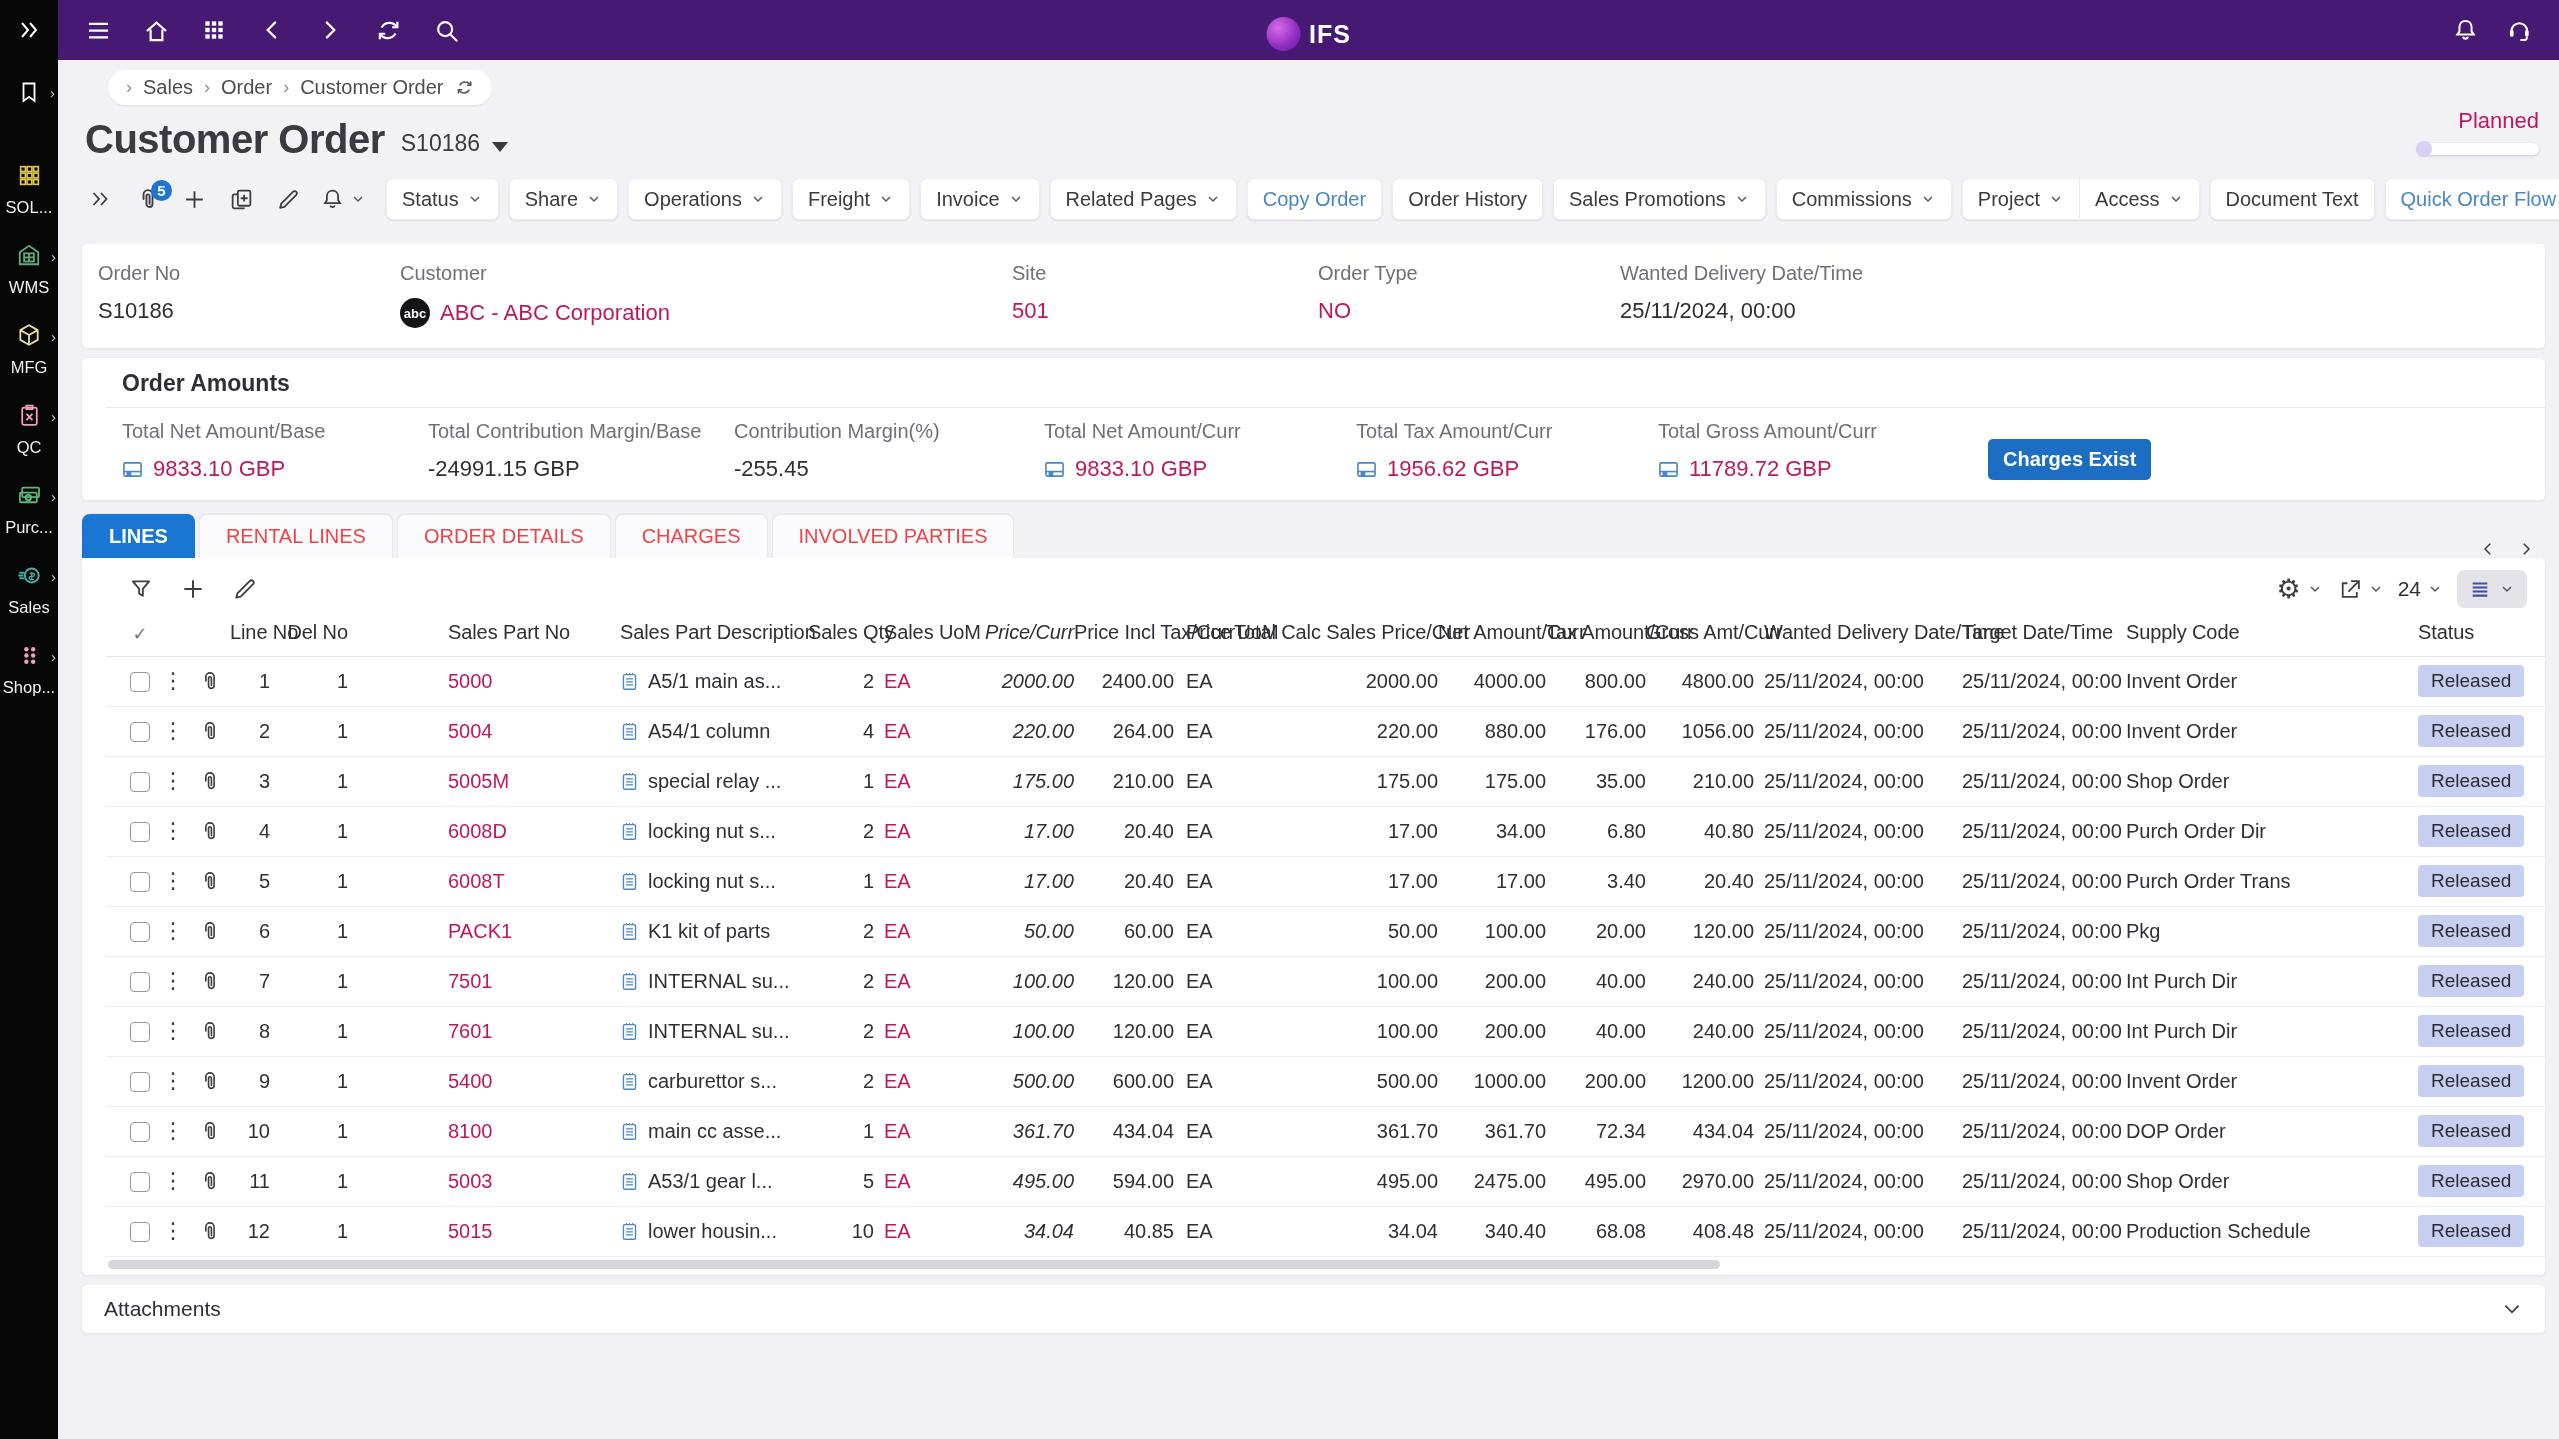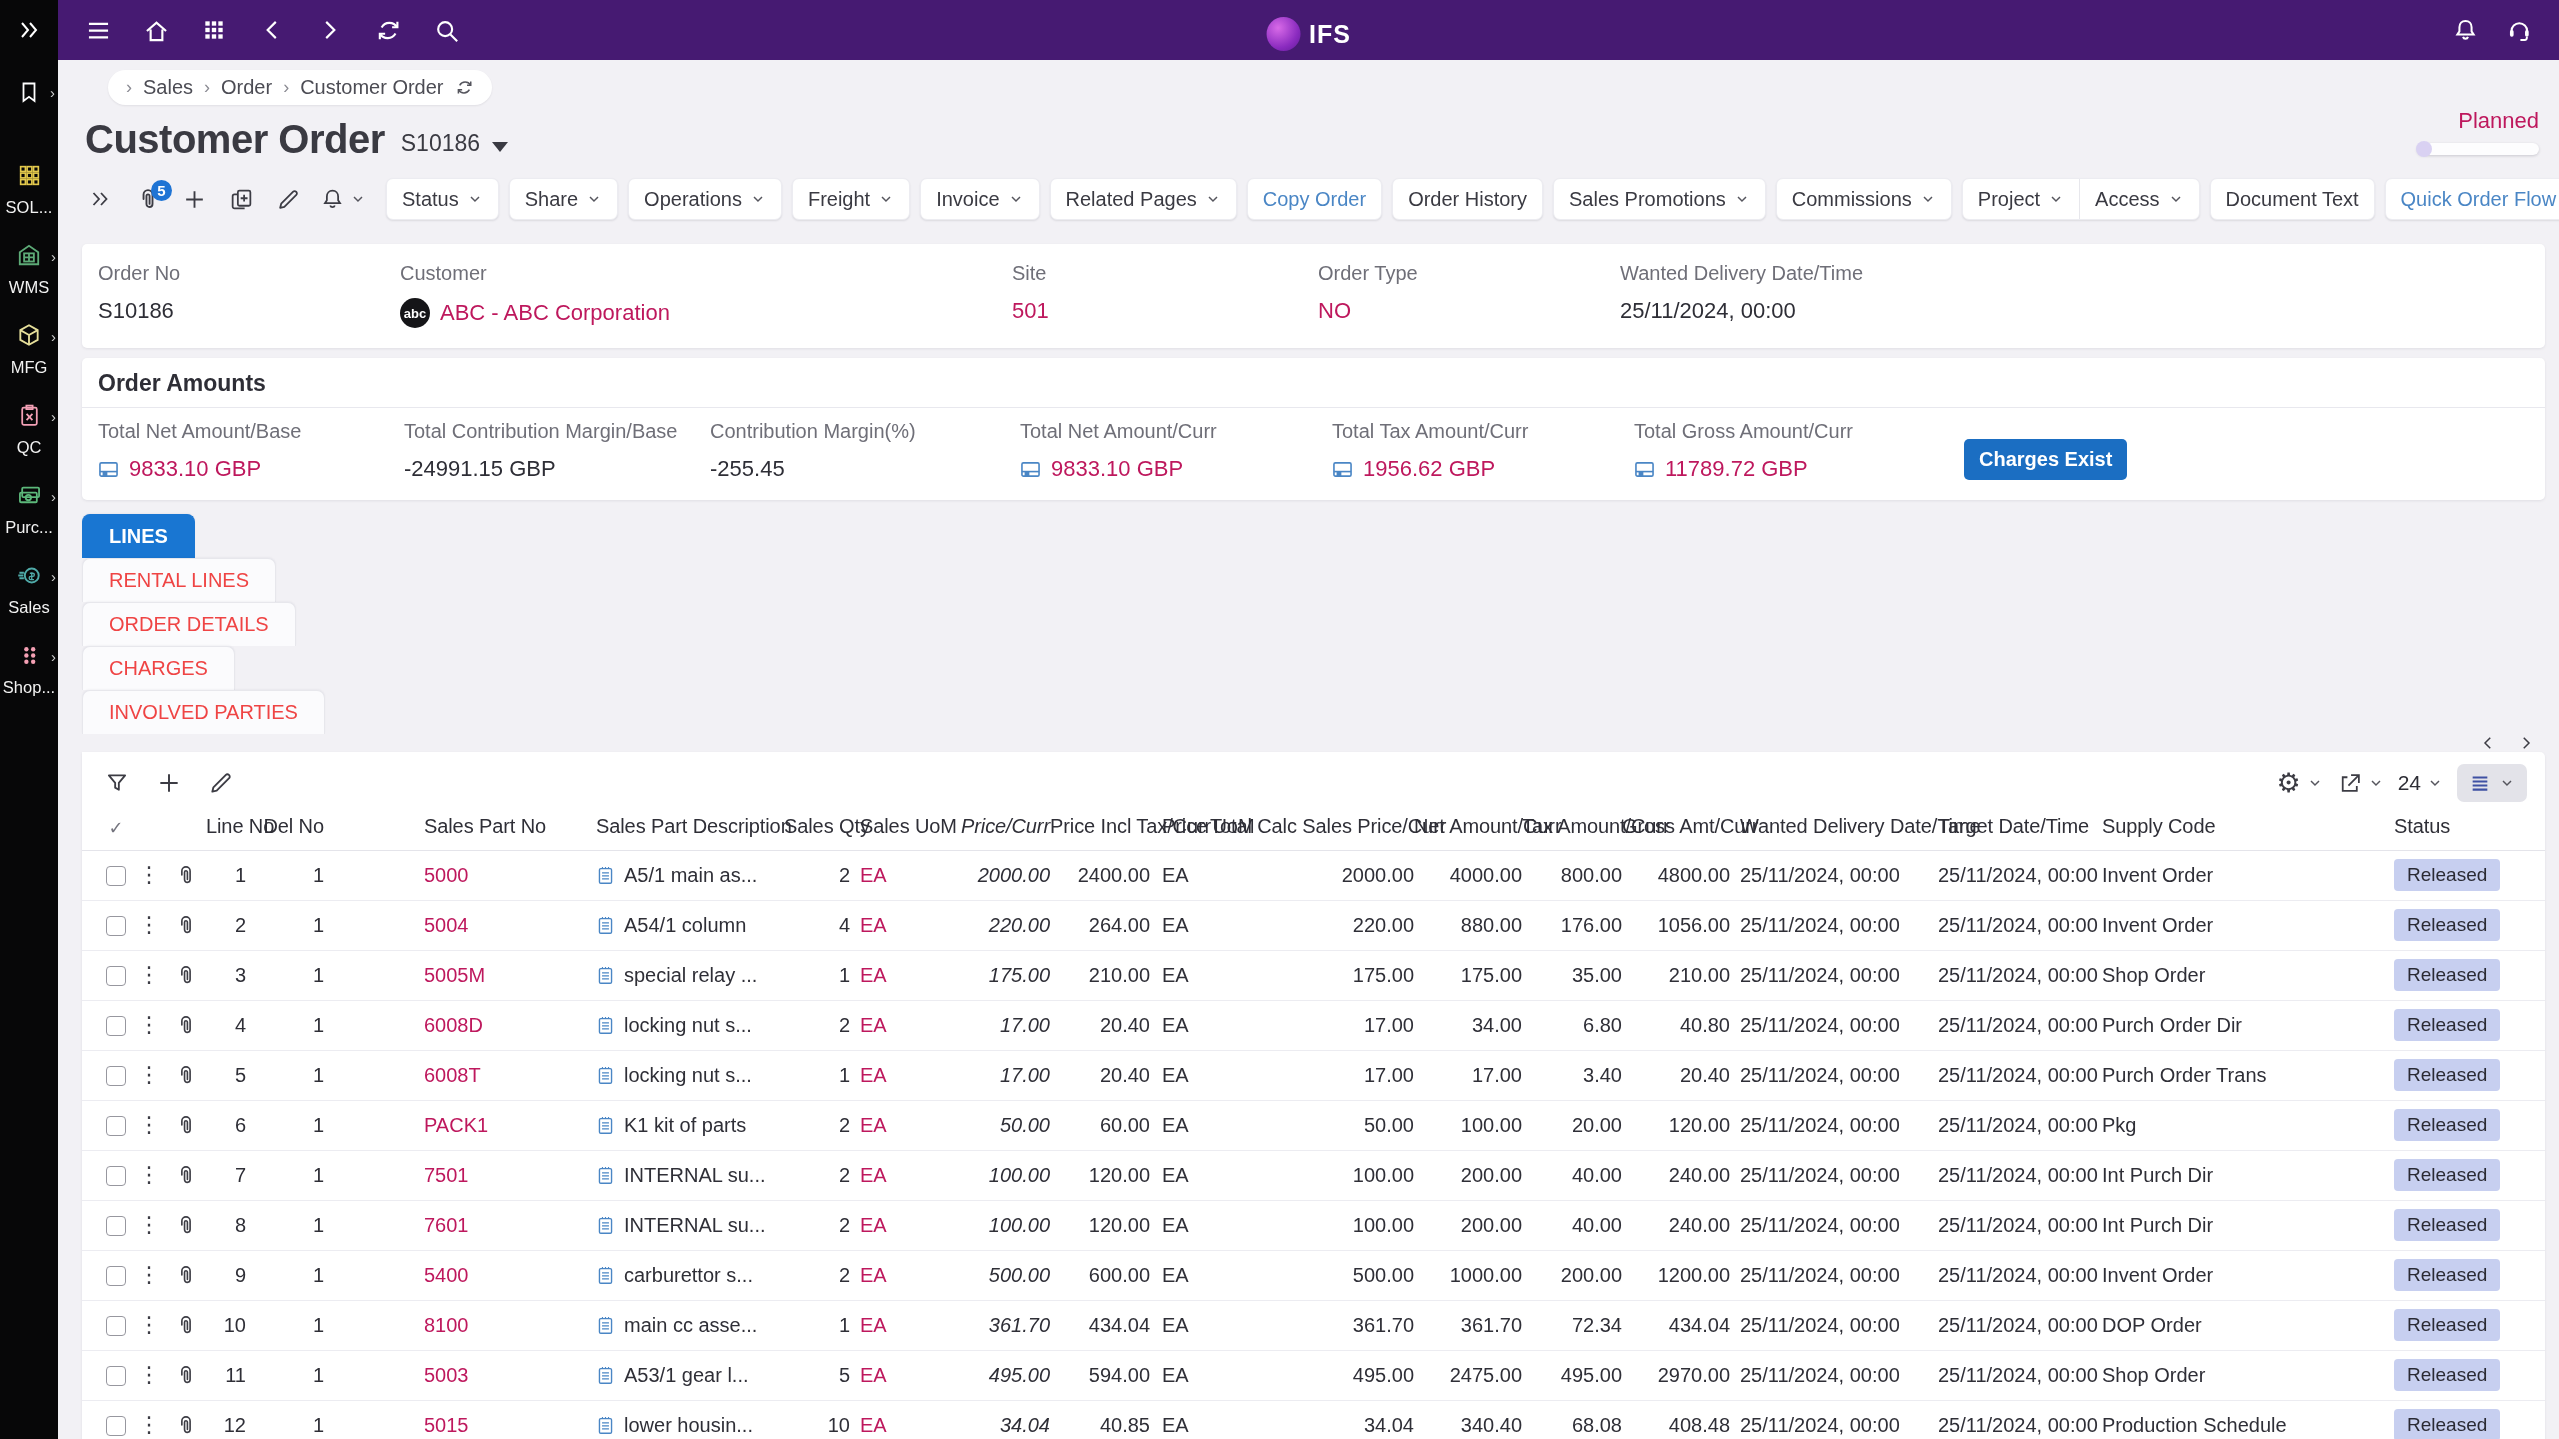--- a/index.html
+++ b/index.html
@@ -52,36 +52,36 @@
   .ic-btn { position:relative; width:30px; height:30px; display:flex; align-items:center; justify-content:center; cursor:pointer; color:#3c3c44; }
   .clip-badge { position:absolute; right:-10px; top:-4px; width:21px; height:21px; border-radius:50%; background:#1f74d4; color:#fff; font-size:15px; font-weight:700; display:flex; align-items:center; justify-content:center; }
   .bell-wrap { display:flex; align-items:center; gap:5px; cursor:pointer; }
   .pill { display:flex; align-items:center; gap:8px; background:#fff; border:1px solid #ececf1; border-radius:7px; padding:0 15px; height:42px; font-size:20px; color:#3a3a42; box-shadow:0 1px 2px rgba(20,20,40,.10); cursor:pointer; white-space:nowrap; }
   .pill-group { display:flex; align-items:stretch; background:#fff; border:1px solid #ececf1; border-radius:7px; box-shadow:0 1px 2px rgba(20,20,40,.10); height:42px; }
   .pill-group .seg { display:flex; align-items:center; gap:8px; padding:0 15px; font-size:20px; color:#3a3a42; cursor:pointer; white-space:nowrap; }
   .pill-group .seg + .seg { border-left:1px solid #e7e7ec; }
   .blue-txt { color:#4a86c5 !important; }
 
   
-  .panel { background:#fff; margin:0 14px 0 24px; border-radius:5px; box-shadow:0 1px 3px rgba(15,15,35,.08); }
+  .panel { background:#fff; margin:0 14px 0 24px; border-radius:5px; box-shadow:0 1px 3px rgba(15,15,35,.08);padding-left:24px; }
   .info-panel { margin-top:24px; padding:18px 0 20px 16px; display:flex; }
   .field .f-label { font-size:20px; color:#6f6f78; }
   .field .f-value { margin-top:13px; font-size:22px; color:#2e2e36; display:flex; align-items:center; gap:10px; }
   .f-w1{width:302px} .f-w2{width:612px} .f-w3{width:306px} .f-w4{width:302px} .f-w5{flex:1}
   a.link { color:#be185d; text-decoration:none; cursor:pointer; }
   .avatar { width:30px; height:30px; border-radius:50%; background:#151518; color:#fff; font-size:13px; font-weight:700; display:flex; align-items:center; justify-content:center; }
 
   .amounts-panel { margin-top:10px; }
   .amounts-title { padding:12px 16px 10px; font-size:23px; font-weight:700; color:#2e2e36; border-bottom:1px solid #e8e8ee; }
   .amounts-fields { display:flex; padding:12px 0 18px 16px; align-items:flex-start; }
   .a-w{width:306px} .a-w2{width:306px} .a-w3{width:310px} .a-w4{width:312px} .a-w5{width:302px} .a-w6{width:330px}
   .charges-btn { align-self:flex-end; margin-bottom:2px; background:#1b6ec2; color:#fff; font-size:20px; font-weight:700; padding:9px 15px; border-radius:5px; border:none; cursor:pointer; }
 
   
-  .tabs-row { margin:14px 14px 0 24px; display:flex; align-items:flex-start;flex-direction:column; }
+  .tabs-row { margin:14px 14px 0 24px; display:flex; align-items:flex-end; }
   .tab { display:flex; align-items:center; height:44px; padding:0 26px; background:#fbfbfd; border:1px solid #e7e7ec; border-bottom:none; border-radius:8px 8px 0 0; margin-right:4px; font-size:20px; color:#ef4444; cursor:pointer; white-space:nowrap; box-shadow:0 -1px 2px rgba(20,20,40,.04); }
   .tab.active { background:#1976d2; border-color:#1976d2; color:#fff; font-weight:700; }
   .tab-arrows { margin-left:auto; margin-right:10px; display:flex; gap:20px; align-items:center; color:#3c3c44; }
   .tab-arrow { cursor:pointer; width:18px; height:18px; }
 
   
   .table-panel { border-radius:0 5px 5px 5px; padding-bottom:6px; }
   .actionbar { display:flex; align-items:center; padding:12px 18px 8px 22px; }
   .ab-left { display:flex; align-items:center; gap:26px; }
   .ab-right { margin-left:auto; display:flex; align-items:center; gap:14px; }

